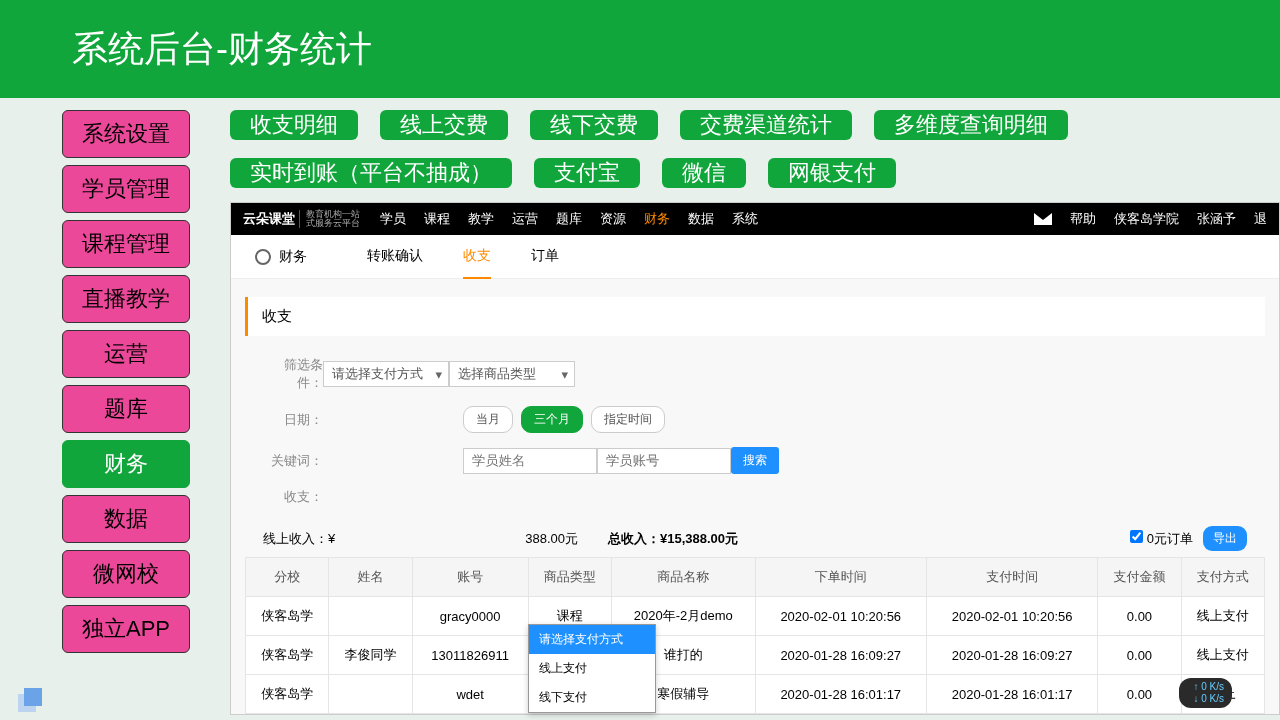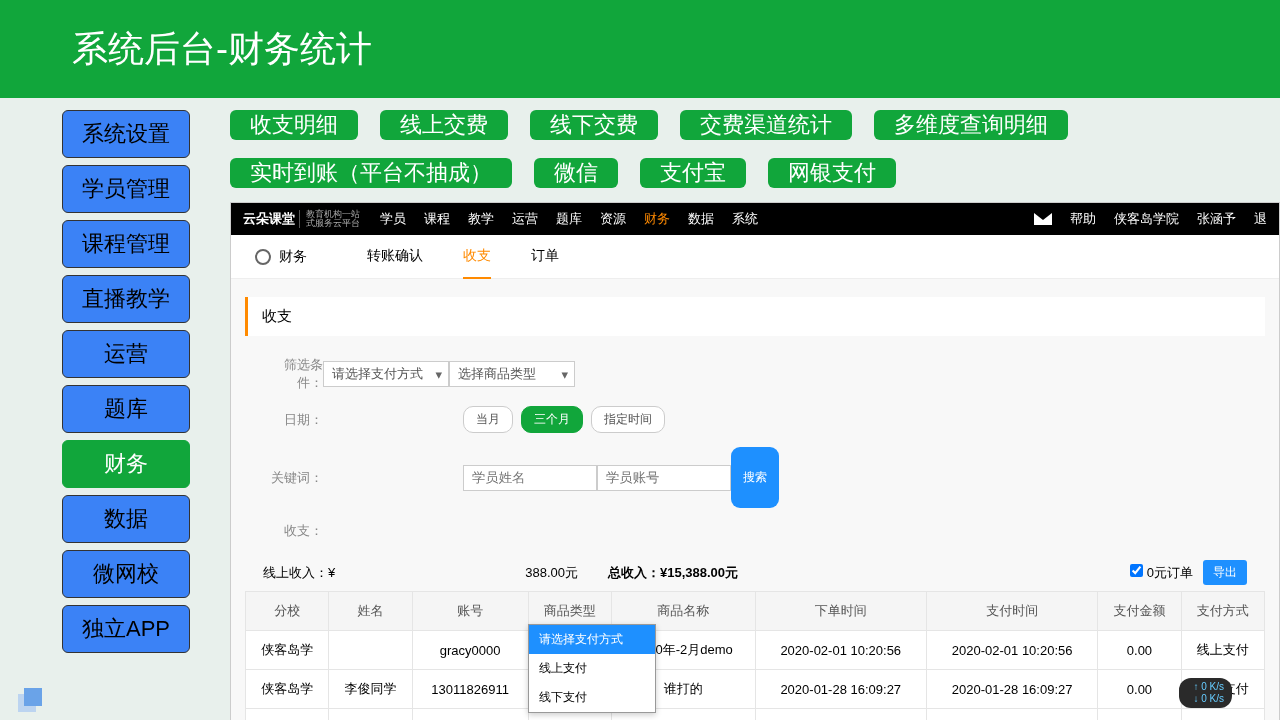--- a/index.html
+++ b/index.html
@@ -1,21 +1,21 @@
 <!DOCTYPE html>
 <html><head>
 <meta charset="utf-8">
 <style>
 *{box-sizing:border-box;margin:0;padding:0;font-family:"Microsoft YaHei",sans-serif}
 body{background:#e8f0ec;width:1280px;height:720px;overflow:hidden;position:relative}
 .hdr{background:#11a63b;height:98px;display:flex;align-items:center;padding-left:72px}
 .hdr h1{color:#fff;font-size:36px;font-weight:400}
 .main{display:flex;padding:12px 0 0 62px}
 .side{width:128px;display:flex;flex-direction:column;gap:7px}
-.side-item{background:#3b82f6;border:1px solid #333;border-radius:6px;height:48px;display:flex;align-items:center;justify-content:center;font-size:22px;cursor:pointer}
+.side-item{background:#ec4899;border:1px solid #333;border-radius:6px;height:48px;display:flex;align-items:center;justify-content:center;font-size:22px;cursor:pointer}
 .side-item.active{background:#11a63b;color:#fff;border-color:#11a63b}
 .content{flex:1;padding-left:40px}
 .pills{display:flex;flex-wrap:wrap;gap:18px 22px;margin-bottom:14px}
 .pill{background:#11a63b;color:#fff;border-radius:6px;padding:0 20px;font-size:22px;cursor:pointer}
 .app{background:#fff;width:1050px;border:1px solid #ccc;position:relative}
 .topbar{background:#000;color:#fff;height:32px;display:flex;align-items:center;font-size:13px;padding:0 12px}
 .logo{display:flex;align-items:center;gap:4px;margin-right:20px}
 .logo-sub{font-size:9px;line-height:1;border-left:1px solid #555;padding-left:6px;color:#aaa}
 .nav{display:flex;gap:18px}
 .nav span{cursor:pointer}
@@ -32,25 +32,25 @@
 .body{background:#f8f8f8;padding:18px 14px 0}
 .sec-title{background:#fff;border-left:3px solid #ff8a00;padding:10px 14px;font-size:15px;margin-bottom:20px}
 .filters{padding:0 18px;font-size:13px;color:#555}
 .frow{display:flex;align-items:center;margin-bottom:14px;gap:0}
 .lbl{width:60px;text-align:right;color:#888}
 .sel-box{border:1px solid #ccc;height:26px;padding:0 20px 0 8px;background:#fff;display:flex;align-items:center;position:relative;width:126px;cursor:pointer}
 .sel-box:after{content:"▾";position:absolute;right:6px;color:#666}
 .btn-sm{border:1px solid #ccc;background:#fff;padding:4px 12px;border-radius:10px;cursor:pointer;font-size:12px}
 .btn-sm.on{background:#11a63b;color:#fff;border-color:#11a63b}
 .inp{border:1px solid #ccc;height:26px;width:134px;padding:0 8px}
-.btn-search{background:#1e90ff;color:#fff;border:none;padding:22px 12px;border-radius:9px;cursor:pointer;font-size:12px}
+.btn-search{background:#1e90ff;color:#fff;border:none;padding:5px 12px;border-radius:3px;cursor:pointer;font-size:12px}
 .summary{display:flex;align-items:center;padding:6px 18px;font-size:13px;gap:30px}
 .summary .tot{font-weight:bold}
 .sumr{margin-left:auto;display:flex;align-items:center;gap:10px}
-.export{background:#1e90ff;color:#fff;padding:4px 10px;border-radius:3px;font-size:12px;cursor:pointer}
+.export{background:#1e90ff;color:#fff;padding:4px 10px;border-radius:9px;font-size:12px;cursor:pointer}
 table{width:100%;border-collapse:collapse;background:#fff;font-size:13px}
 th,td{border:1px solid #e5e5e5;padding:10px 6px;text-align:center}
 th{background:#f5f5f5;font-weight:normal;color:#555}
 .dropdown{position:absolute;top:421px;left:297px;width:128px;background:#fff;border:1px solid #999;box-shadow:0 2px 6px rgba(0,0,0,.2);font-size:12px;z-index:10}
 .dropdown div{padding:6px 10px;cursor:pointer}
 .dropdown .hl{background:#1e90ff;color:#fff}
 .deco{position:absolute;bottom:8px;left:18px;width:24px;height:24px}
 .deco:before,.deco:after{content:"";position:absolute;width:18px;height:18px}
 .deco:before{background:#bcd4f0;top:6px;left:0}
 .deco:after{background:#6aa3e8;top:0;left:6px}
@@ -78,22 +78,22 @@
       <div class="side-item">独立APP</div>
     </div>
   <div class="content">
     <div class="pills" id="pills">
         <div class="pill">收支明细</div>
         <div class="pill">线上交费</div>
         <div class="pill">线下交费</div>
         <div class="pill">交费渠道统计</div>
         <div class="pill">多维度查询明细</div>
         <div class="pill">实时到账（平台不抽成）</div>
+        <div class="pill">支付宝</div>
         <div class="pill">微信</div>
-        <div class="pill">支付宝</div>
         <div class="pill">网银支付</div>
       </div>
 
     <div class="app">
       <div class="topbar">
         <div class="logo">
           <span style="font-weight:bold">云朵课堂</span>
           <span class="logo-sub"><span>教育机构一站</span><br><span>式服务云平台</span></span>
         </div>
         <div class="nav" id="topnav">

